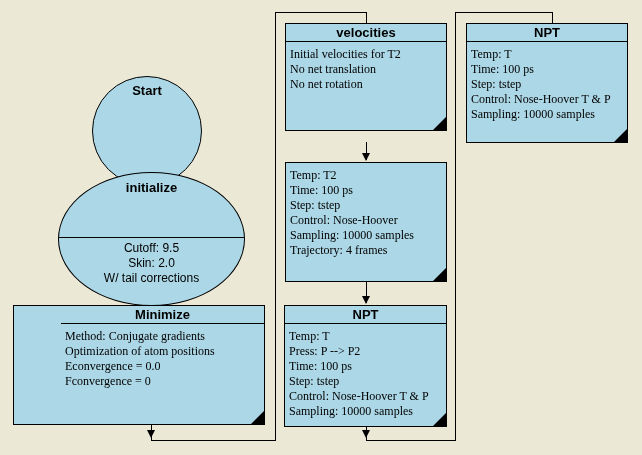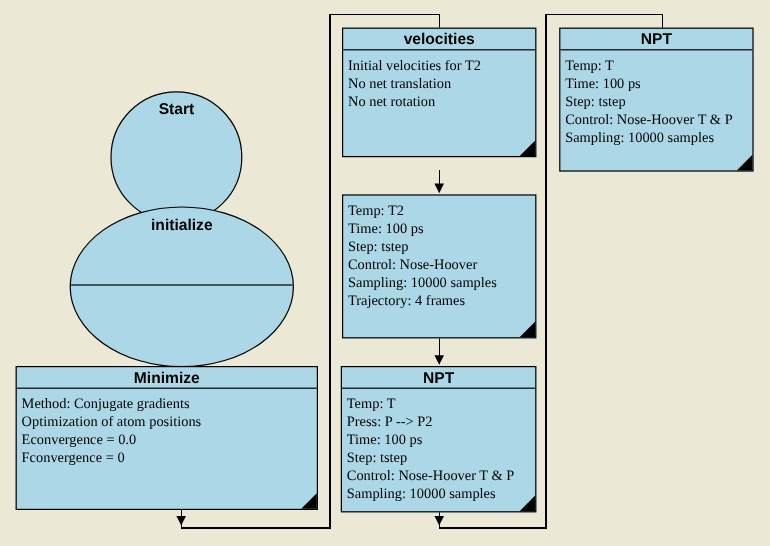--- a/index.html
+++ b/index.html
@@ -81,21 +81,21 @@
   .fold-corner {
     position: absolute;
     right: 0; bottom: 0;
     width: 0; height: 0;
     border-left: 13px solid transparent;
     border-bottom: 13px solid var(--border, #000);
   }
   
   #node-start      { left: 92px;  top: 28px;  width: 110px; height: 110px; margin-top: 48px; }
   #node-initialize { left: 58px;  top: 172px; width: 187px; height: 134px; }
-  #node-minimize   { left: 13px;  top: 305px; width: 252px; height: 120px; }
+  #node-minimize   { left: 13px;  top: 305px; width: 252px; height: 120px; padding-left: 47px; }
   #node-velocities { left: 285px; top: 23px;  width: 162px; height: 108px; }
   #node-nvt        { left: 285px; top: 162px; width: 162px; height: 120px; }
   #node-npt-ramp   { left: 284px; top: 305px; width: 163px; height: 122px; }
   #node-npt-hold   { left: 466px; top: 23px;  width: 162px; height: 120px; }
 </style>
 </head>
 <body>
 
 <div class="canvas">
 
@@ -126,20 +126,25 @@
     </g>
   </svg>
 
   <div class="node circle" id="node-start">
     <div class="node-title">Start</div>
   </div>
 
   <div class="node ellipse" id="node-initialize">
     <div class="node-title">initialize</div>
     <div class="divider"></div>
+    <div class="node-body">
+      <div>Cutoff: 9.5</div>
+      <div>Skin: 2.0</div>
+      <div>W/ tail corrections</div>
+    </div>
   </div>
 
   <div class="node box" id="node-minimize">
     <div class="node-title">Minimize</div>
     <div class="node-body">
       <div>Method: Conjugate gradients</div>
       <div>Optimization of atom positions</div>
       <div>Econvergence = 0.0</div>
       <div>Fconvergence = 0</div>
     </div>

